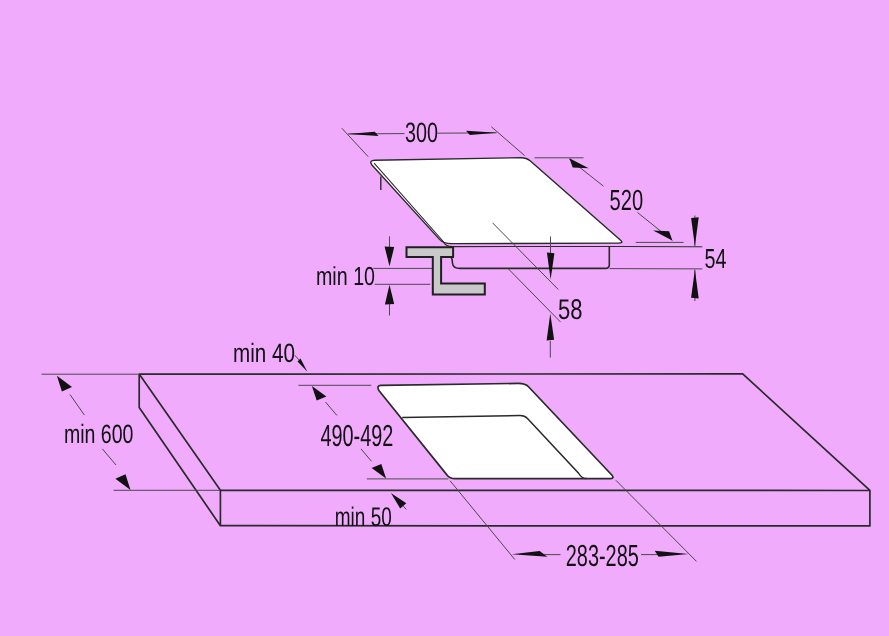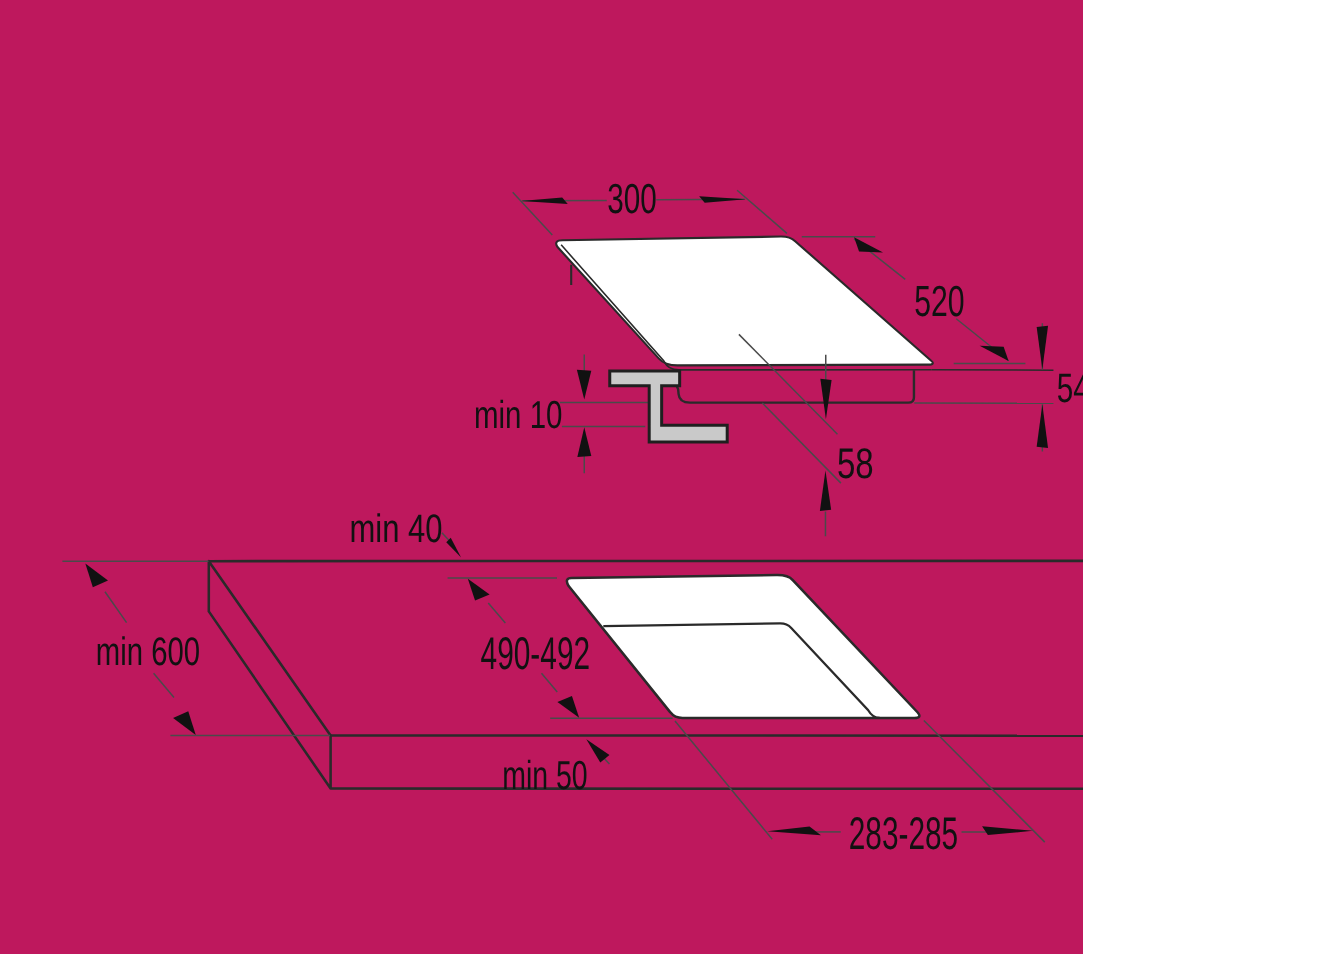--- a/index.html
+++ b/index.html
@@ -1,16 +1,16 @@
 <!DOCTYPE html>
 <html><head>
 <meta charset="utf-8">
 <style>
   html,body{margin:0;padding:0;background:#fff;}
-  #page{width:722px;height:636px;position:relative;background:#be185d;overflow:hidden;}
+  #page{width:889px;height:636px;position:relative;background:#f0abfc;overflow:hidden;}
   svg{display:block;}
   text{font-family:"Liberation Sans",sans-serif;fill:#111;-webkit-font-smoothing:antialiased;text-rendering:geometricPrecision;}
 </style>
 </head>
 <body>
 <div id="page">
 <svg width="889" height="636" viewBox="0 0 889 636">
 
   <g stroke="#2a2a2a" stroke-width="1.4" fill="none" stroke-linecap="round">
     <path d="M 375,160.2 L 520.5,157.7 Q 526.6,157.6 530.1,160.8 L 620.6,240.3 Q 623.9,243 618.6,243.1 L 452,243.6 Q 443.3,243.7 439.3,239.1 L 371.7,164.7 Q 368.8,160.3 375,160.2 Z" fill="#fff" stroke-linejoin="round"></path>

